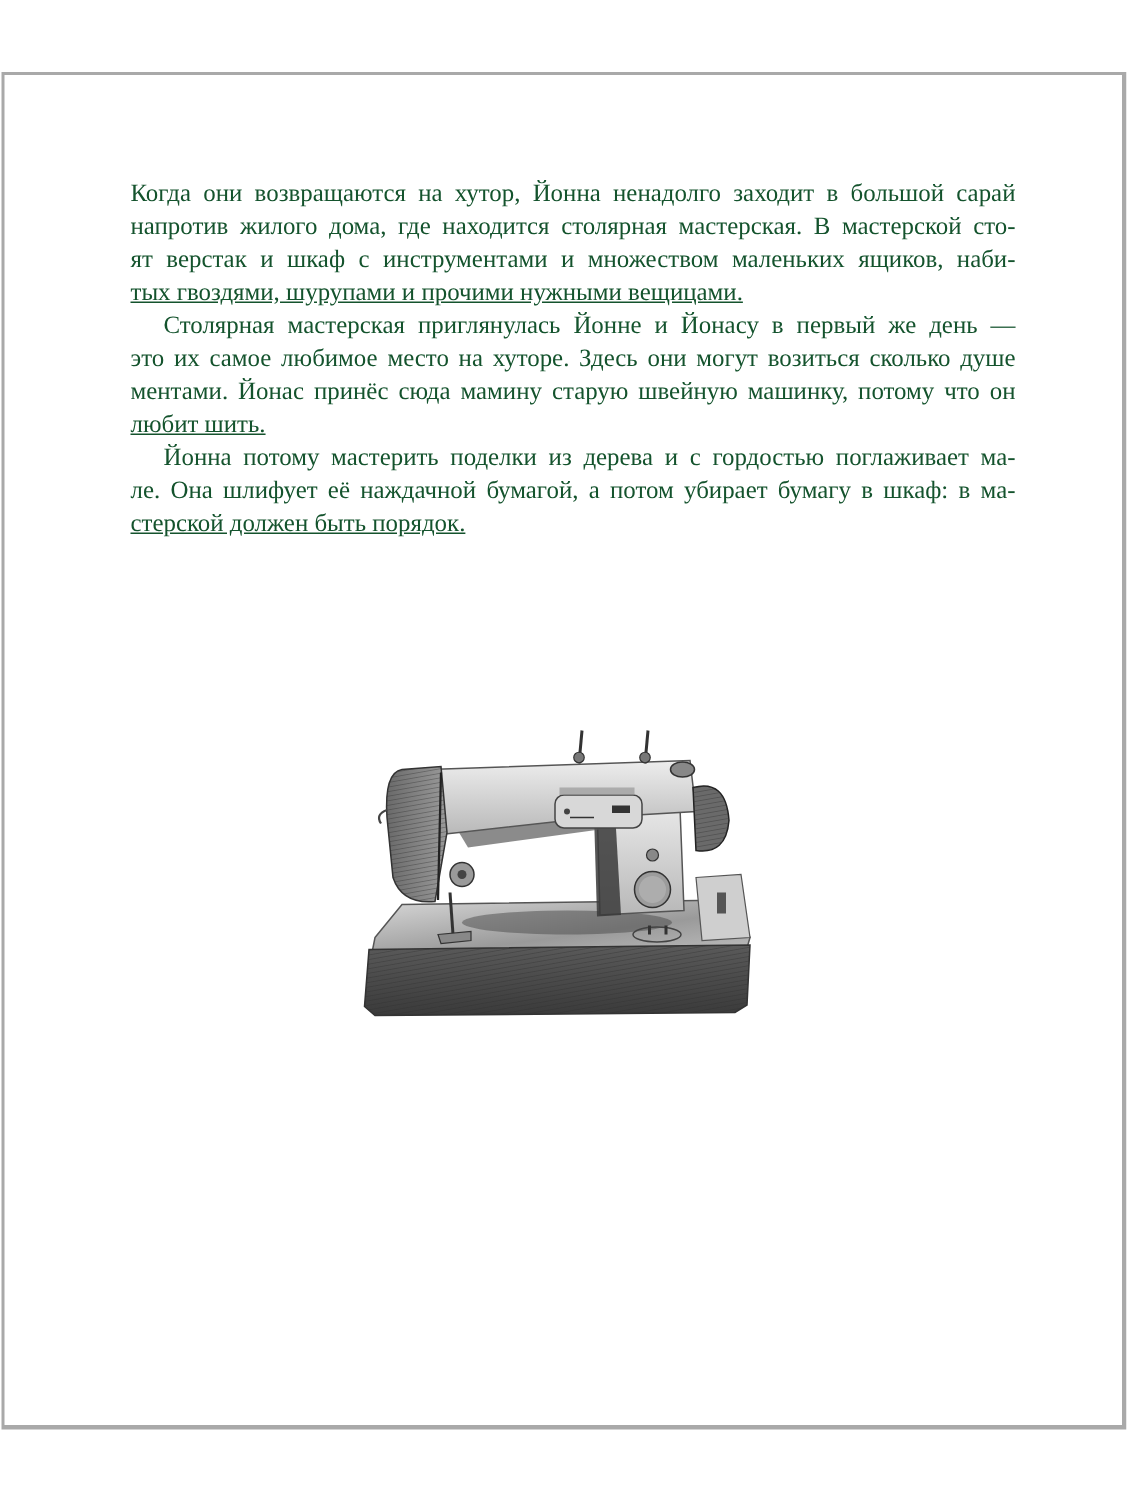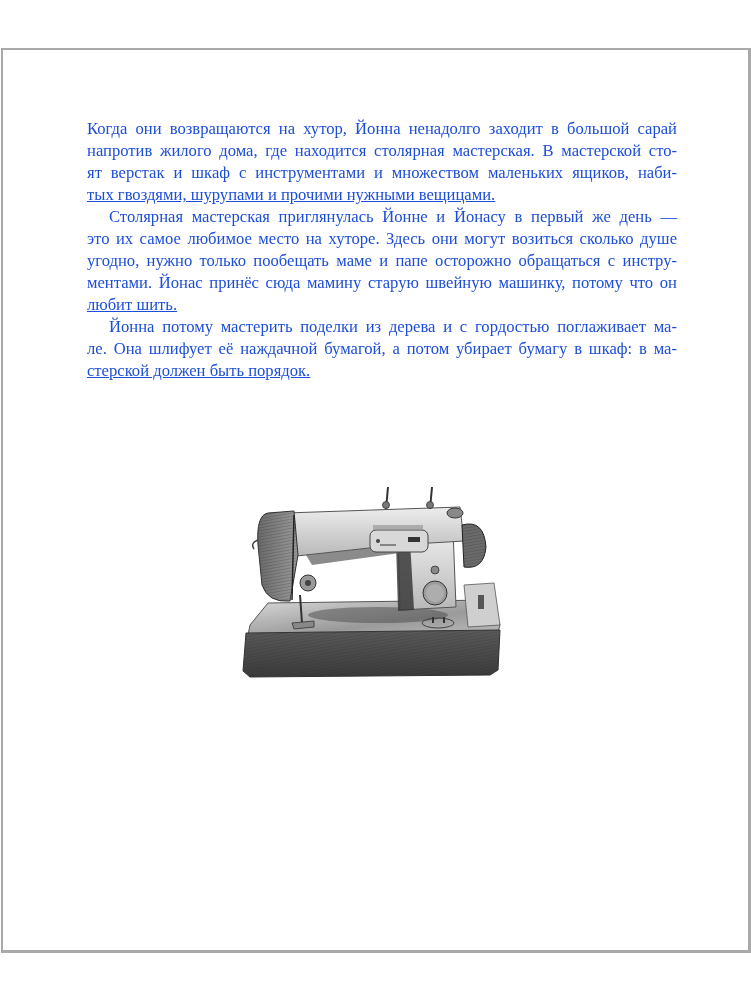--- a/index.html
+++ b/index.html
@@ -5,21 +5,21 @@
   html, body { margin: 0; padding: 0; background: #ffffff; }
   body { width: 751px; height: 1001px; position: relative; overflow: hidden; }
   .page-frame {
     position: absolute; left: 1px; top: 48px; width: 745px; height: 900px;
     border: 2px solid #a9a9a9; border-right-width: 3px; border-bottom-width: 3px;
     background: #ffffff; box-sizing: content-box;
   }
   .text-block {
     position: absolute; left: 87px; top: 118px; width: 590px;
     font-family: "Liberation Serif", "DejaVu Serif", serif;
-    font-size: 16.6px; line-height: 22px; color: #1d4ed8;
+    font-size: 16.6px; line-height: 22px; color: #14532d;
     text-align: justify;
   }
   .text-block p { margin: 0; }
   .line { display: block; text-align: justify; text-align-last: justify; white-space: nowrap; overflow: visible; }
   .line.last { text-align-last: left; text-decoration: underline; }
   .illustration { position: absolute; left: 228px; top: 475px; width: 300px; height: 215px; }
 </style>
 </head>
 <body>
 
@@ -28,21 +28,20 @@
 <div class="text-block">
   <p>
     <span class="line">Когда они возвращаются на хутор, Йонна ненадолго заходит в большой сарай</span>
     <span class="line">напротив жилого дома, где находится столярная мастерская. В мастерской сто-</span>
     <span class="line">ят верстак и шкаф с инструментами и множеством маленьких ящиков, наби-</span>
     <span class="line last">тых гвоздями, шурупами и прочими нужными вещицами.</span>
   </p>
   <p>
     <span class="line" style="padding-left:22px">Столярная мастерская приглянулась Йонне и Йонасу в первый же день —</span>
     <span class="line">это их самое любимое место на хуторе. Здесь они могут возиться сколько душе</span>
-    <span class="line">угодно, нужно только пообещать маме и папе осторожно обращаться с инстру-</span>
     <span class="line">ментами. Йонас принёс сюда мамину старую швейную машинку, потому что он</span>
     <span class="line last">любит шить.</span>
   </p>
   <p>
     <span class="line" style="padding-left:22px">Йонна потому мастерить поделки из дерева и с гордостью поглаживает ма-</span>
     <span class="line">ле. Она шлифует её наждачной бумагой, а потом убирает бумагу в шкаф: в ма-</span>
     <span class="line last">стерской должен быть порядок.</span>
   </p>
 </div>
 

